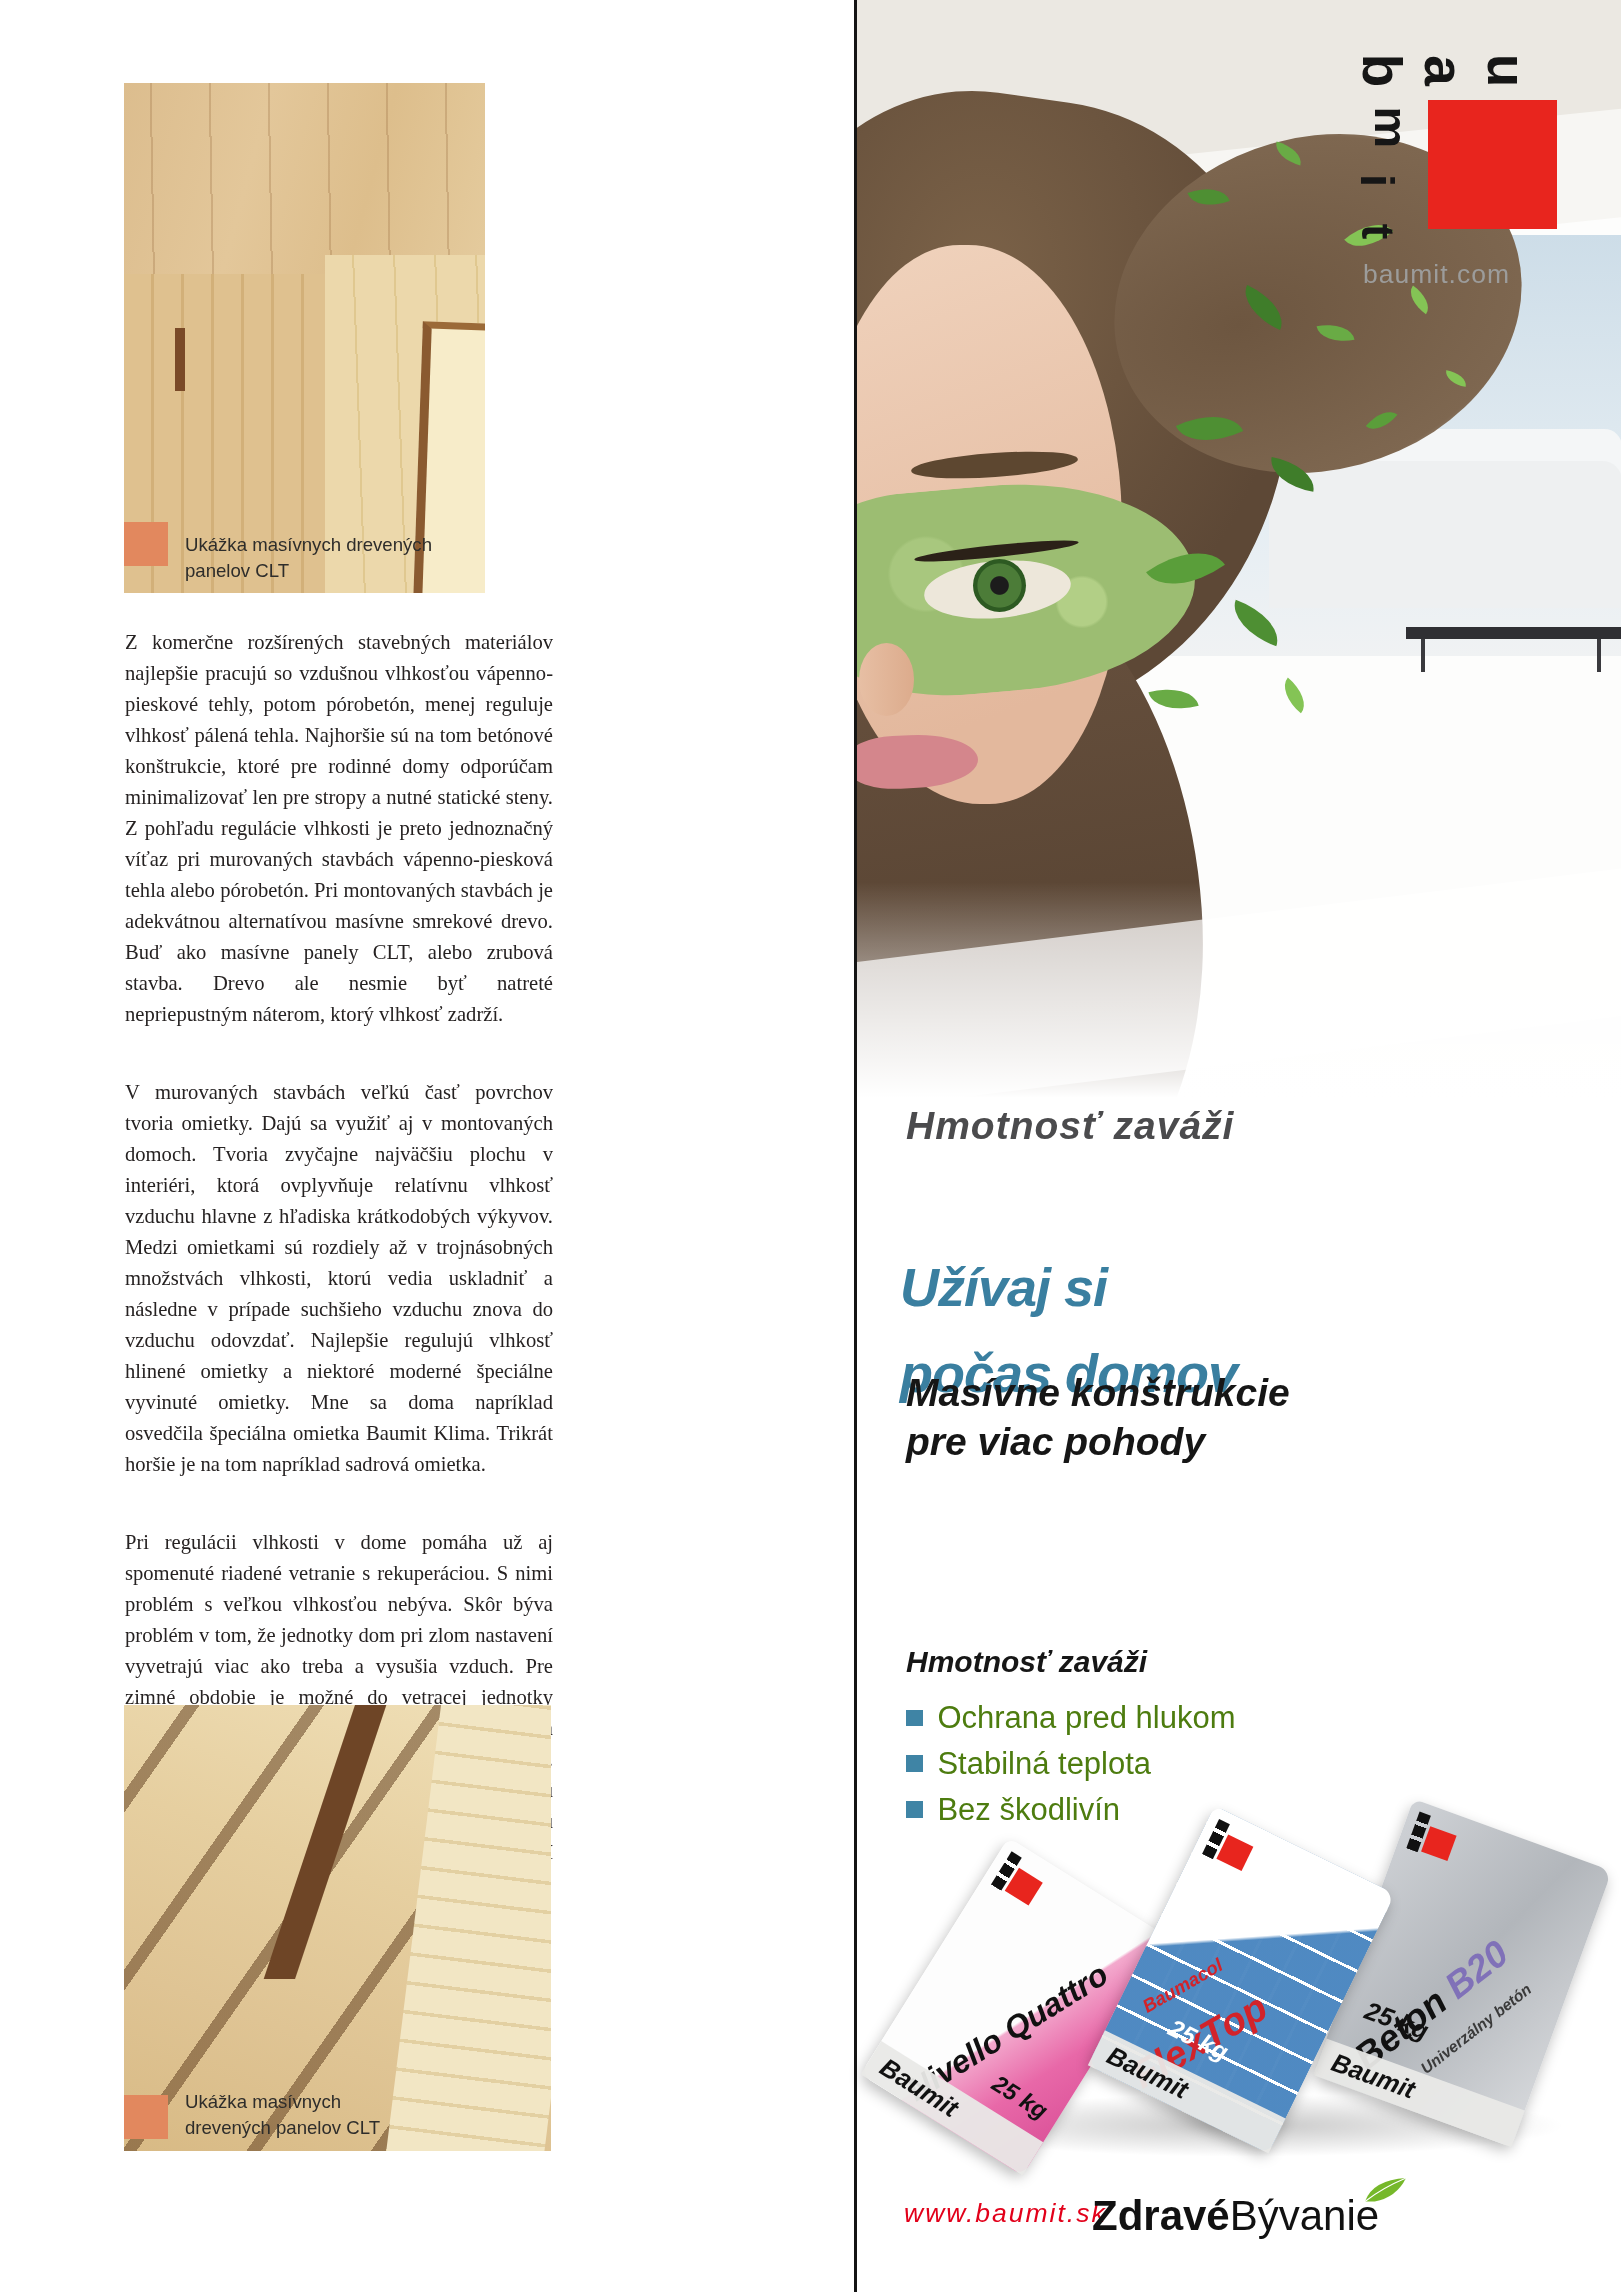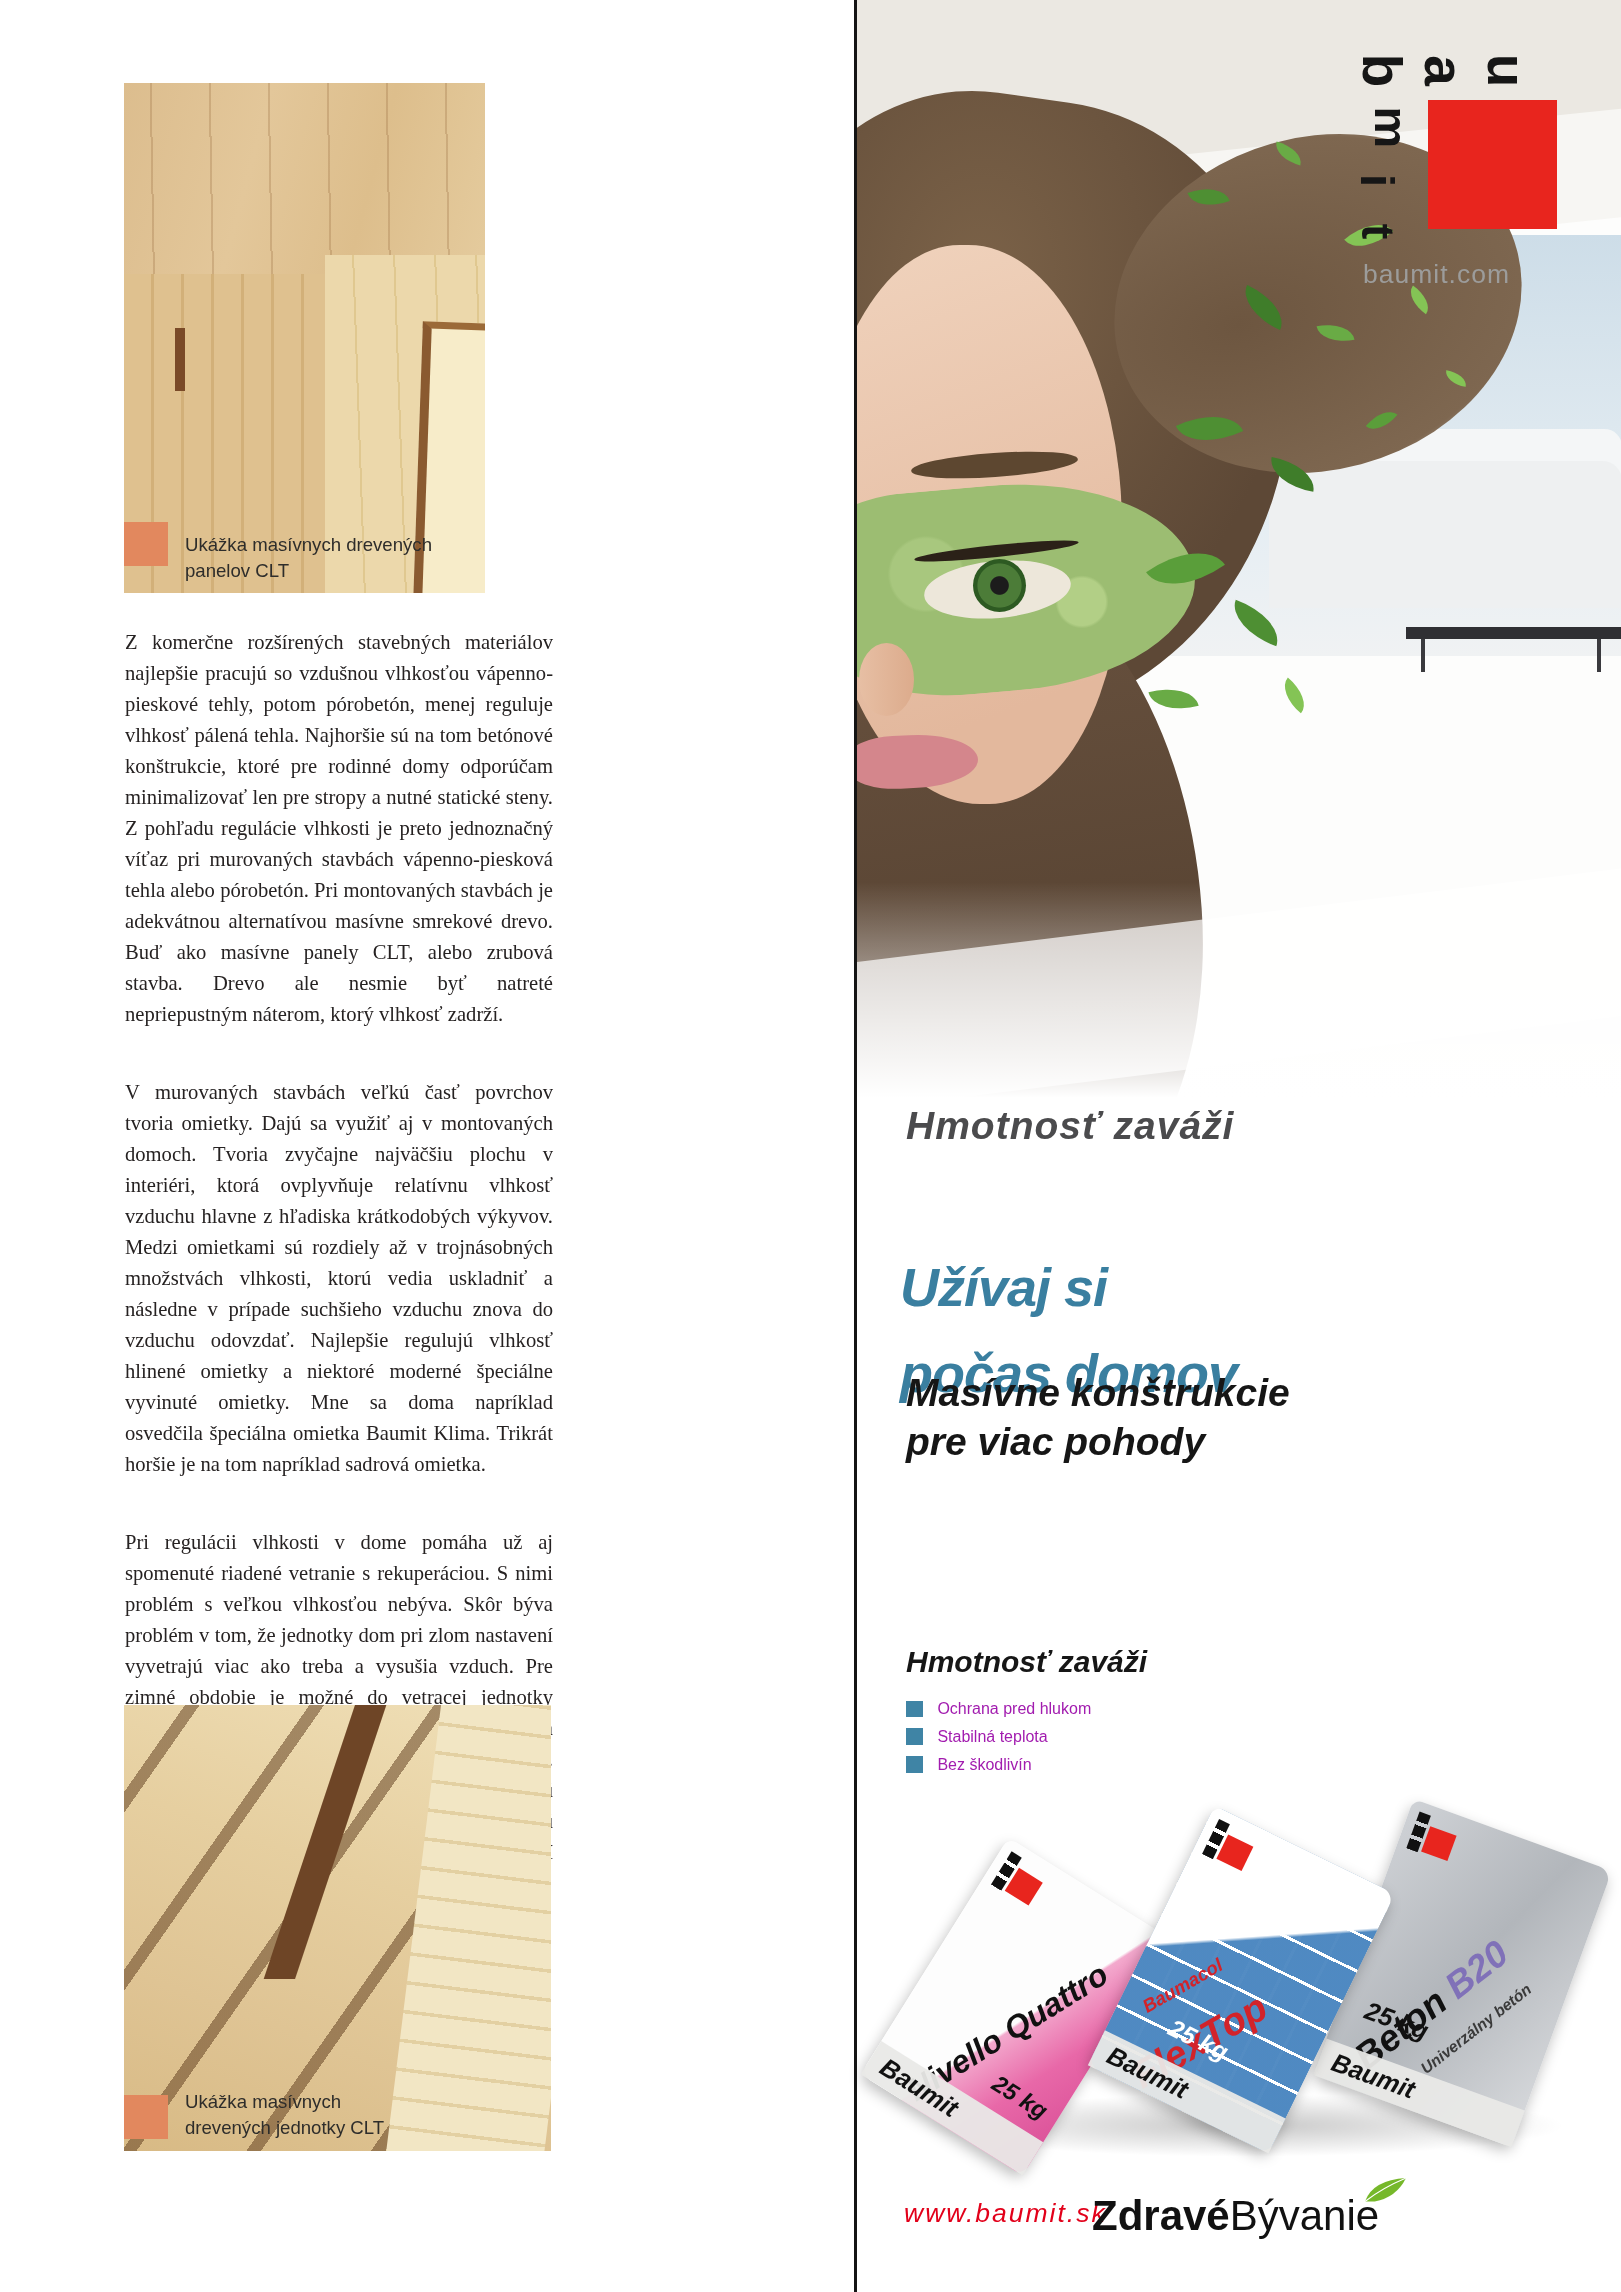--- a/index.html
+++ b/index.html
@@ -61,21 +61,21 @@
 
   .ad-tagline{left:49px;top:1104px;font-size:39px;font-weight:bold;font-style:italic;
     color:#4b4b4d;letter-spacing:1px}
   .ad-headline{left:43px;top:1244px;font-size:54px;line-height:86px;font-weight:bold;
     font-style:italic;color:#3a7fa0;letter-spacing:-1px}
   .ad-subhead{left:49px;top:1368px;font-size:39px;line-height:49px;font-weight:bold;
     font-style:italic;color:#161616}
   .ad-body{left:49px;top:1480px;width:700px;font-size:24.5px;line-height:29px;color:#1d1d1b}
   .ad-list-title{left:49px;top:1645px;font-size:30px;font-weight:bold;font-style:italic;color:#161616}
   .ad-bullets{left:49px;top:1700px;list-style:none;margin:0;padding:0}
-  .ad-bullets li{font-size:16px;color:#a21caf;margin-bottom:9.8px;display:flex;align-items:center}
+  .ad-bullets li{font-size:31px;color:#4d7c0f;margin-bottom:9.8px;display:flex;align-items:center}
   .bullet-sq{display:inline-block;width:16.7px;height:16.7px;background:#3f84a5;margin-right:14.7px;flex:0 0 auto}
 
   
   .bags{left:34px;top:1808px;width:701px;height:338px}
   .bag{position:absolute;border-radius:9.8px 13.7px 9.8px 11.8px;box-shadow:0 5.9px 13.7px rgba(0,0,0,.25)}
   .bag .brandstrip{position:absolute;left:0;bottom:0;width:100%;height:39px;
     background:rgba(233,233,231,.95);display:flex;align-items:center}
   .bag .brandstrip span{font-weight:bold;font-style:italic;font-size:25.5px;color:#111;padding-left:13.7px}
   .bagmini{position:absolute;left:9.8px;top:9.8px;width:49px;height:43px}
   .bagmini .bars{position:absolute;left:0;top:0;width:11.8px;height:39px;
@@ -112,21 +112,21 @@
   <p><span>Pri regulácii vlhkosti v dome pomáha už aj spomenuté riadené vetranie s rekuperáciou. S nimi problém s veľkou vlhkosťou nebýva. Skôr býva problém v tom, že jednotky dom pri zlom nastavení vyvetrajú viac ako treba a vysušia vzduch. Pre zimné obdobie je možné do vetracej jednotky osadiť špeciálny výmenník, ktorý okrem tepla dokáže vrátiť do interiéru až 70 percent vlhkosti. Tu treba povedať, že tieto výmenníky majú relatívne krátku životnosť, takže na trh prichádzajú aj novšie systémy, ako vrátiť do interiéru pri vetraní vlhkosť a výsledky sú naozaj zaujímavé.</span><span class="cont-mark">&gt;&gt;</span></p>
 </div>
 
 <div class="abs photo-stairs">
   <div class="ps-steps"></div>
   <div class="ps-gap"></div>
   <div class="ps-panel"></div>
   <div class="abs caption-square" style="left:0;top:390px"></div>
   <div class="abs caption-text" style="left:61px;top:384px">
     <div>Ukážka masívnych</div>
-    <div>drevených jednotky CLT</div>
+    <div>drevených panelov CLT</div>
   </div>
 </div>
 
 <div class="abs divider"></div>
 
 <div class="abs ad">
 
   <div class="ad-photo">
     <div class="band" style="left:-49px;top:-69px;width:902px;height:245px;background:#ebe8e2;transform:rotate(-6deg)"></div>
     <div class="band" style="left:-49px;top:147px;width:902px;height:108px;background:#f7f6f3;transform:rotate(-6deg)"></div>

